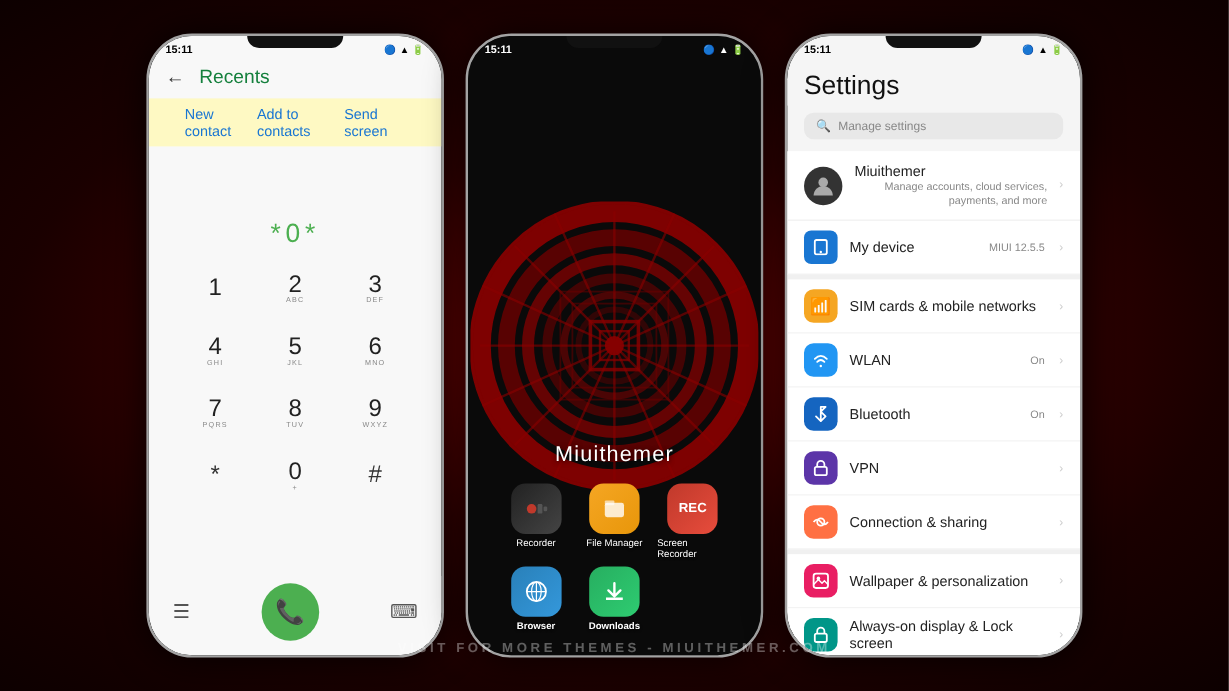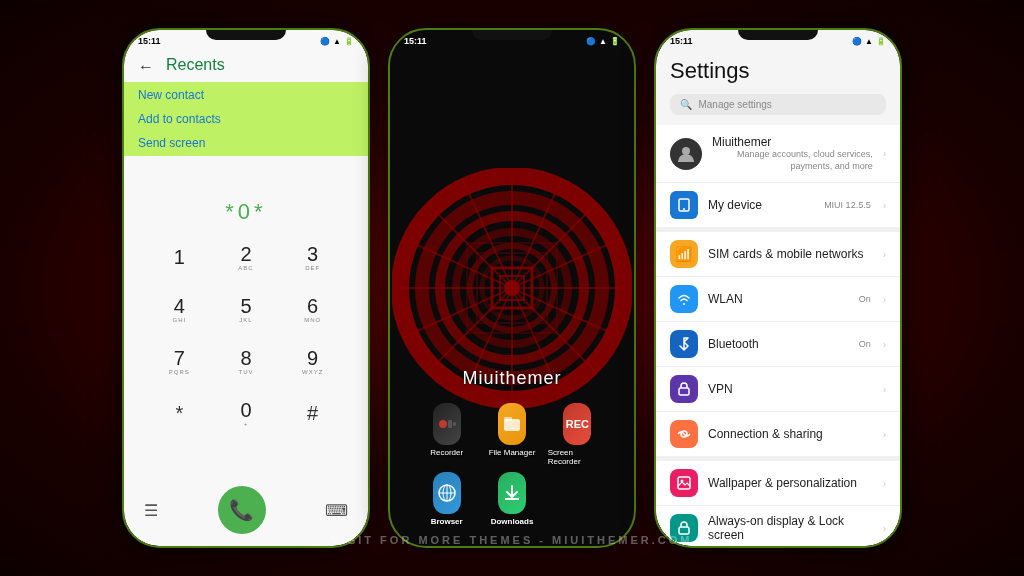--- a/index.html
+++ b/index.html
@@ -30,21 +30,21 @@
       white-space: nowrap;
       z-index: 10;
     }
 
     
     .phone {
       width: 248px;
       height: 520px;
       background: #111;
       border-radius: 38px;
-      border: 2px solid #4d7c0f;
+      border: 2px solid #a3a3a3;
       position: relative;
       overflow: hidden;
       box-shadow: 0 0 30px rgba(0,0,0,0.8), inset 0 0 0 1px #222;
     }
 
     .phone::before {
       content: '';
       position: absolute;
       top: 0; left: 50%; transform: translateX(-50%);
       width: 80px; height: 10px;
@@ -105,25 +105,25 @@
       margin-right: 12px;
     }
 
     .recents-title {
       font-size: 16px;
       font-weight: 500;
       color: #15803d;
     }
 
     .recents-actions {
-      padding: 6px 14px;
-      display: flex;
-      flex-direction: column;
+      padding: 6px 30px;
+      display: flex;
+      flex-direction: row;
       gap: 10px;
-      background: #bef264;
+      background: #fef9c3;
       margin-bottom: 2px;
     }
 
     .recents-action-item {
       font-size: 12px;
       color: #1976d2;
     }
 
     .dialer-display {
       flex: 1;
@@ -261,21 +261,21 @@
     }
 
     .app-icon {
       display: flex;
       flex-direction: column;
       align-items: center;
       gap: 3px;
     }
 
     .app-icon-img {
-      width: 28px;
+      width: 42px;
       height: 42px;
       border-radius: 12px;
       display: flex;
       align-items: center;
       justify-content: center;
       font-size: 18px;
     }
 
     .app-icon-label {
       font-size: 8px;

